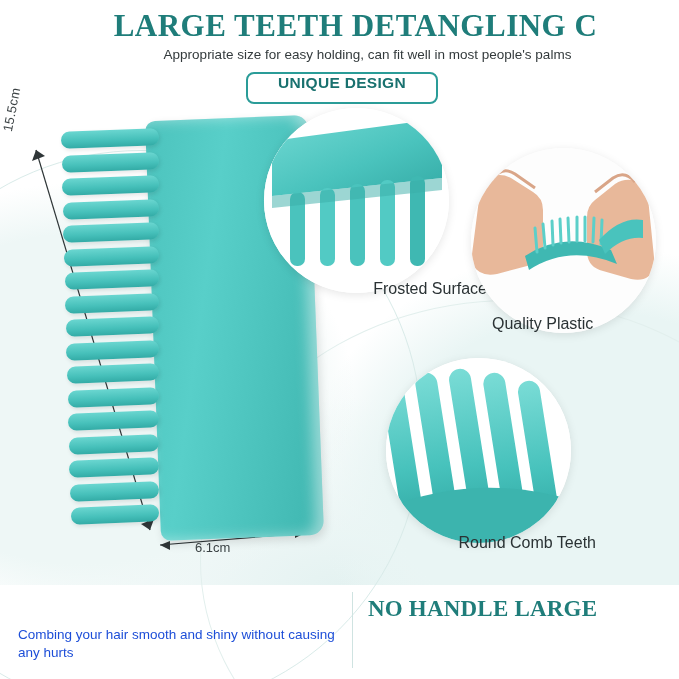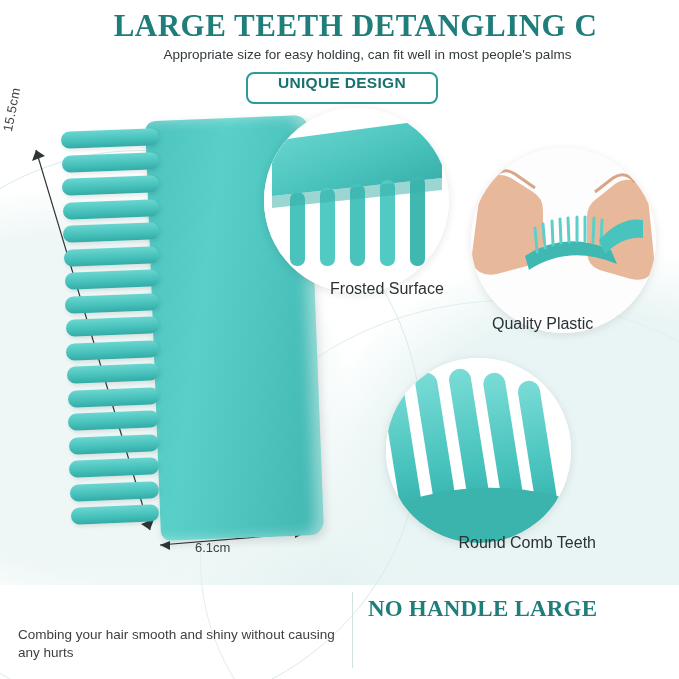--- a/index.html
+++ b/index.html
@@ -94,35 +94,35 @@
     background:#ffffff;
     box-shadow:0 2px 10px rgba(0,0,0,.10);
   }
   .c1{left:264px;top:108px;width:185px;height:185px;}
   .c2{left:471px;top:148px;width:185px;height:185px;}
   .c3{left:386px;top:358px;width:185px;height:185px;}
   .cap{
     position:absolute;
     font-size:16px;color:#2a3234;
   }
-  .cap1{left:287px;top:280px;width:200px;text-align:center;}
+  .cap1{left:287px;top:280px;width:200px;text-align:right;}
   .cap2{left:492px;top:315px;width:180px;text-align:left;}
   .cap3{left:386px;top:534px;width:210px;text-align:right;}
   
   .footer-sep{
     position:absolute;left:352px;top:592px;width:1px;height:76px;background:#cfe3e1;
   }
   .f-title{
     position:absolute;
     font-family:"Liberation Serif", serif;
     font-weight:bold;font-size:23px;color:#1f7d7a;letter-spacing:.2px;
   }
   .f-body{
     position:absolute;
-    font-size:13.5px;color:#404040;line-height:1.35;
+    font-size:13.5px;color:#1d4ed8;line-height:1.35;
   }
   .ft1{left:18px;top:596px;}
   .fb1{left:18px;top:626px;width:330px;}
   .ft2{left:368px;top:596px;}
   .fb2{left:368px;top:626px;width:300px;}
 </style>
 </head>
 <body>
 
 <div class="poster">

